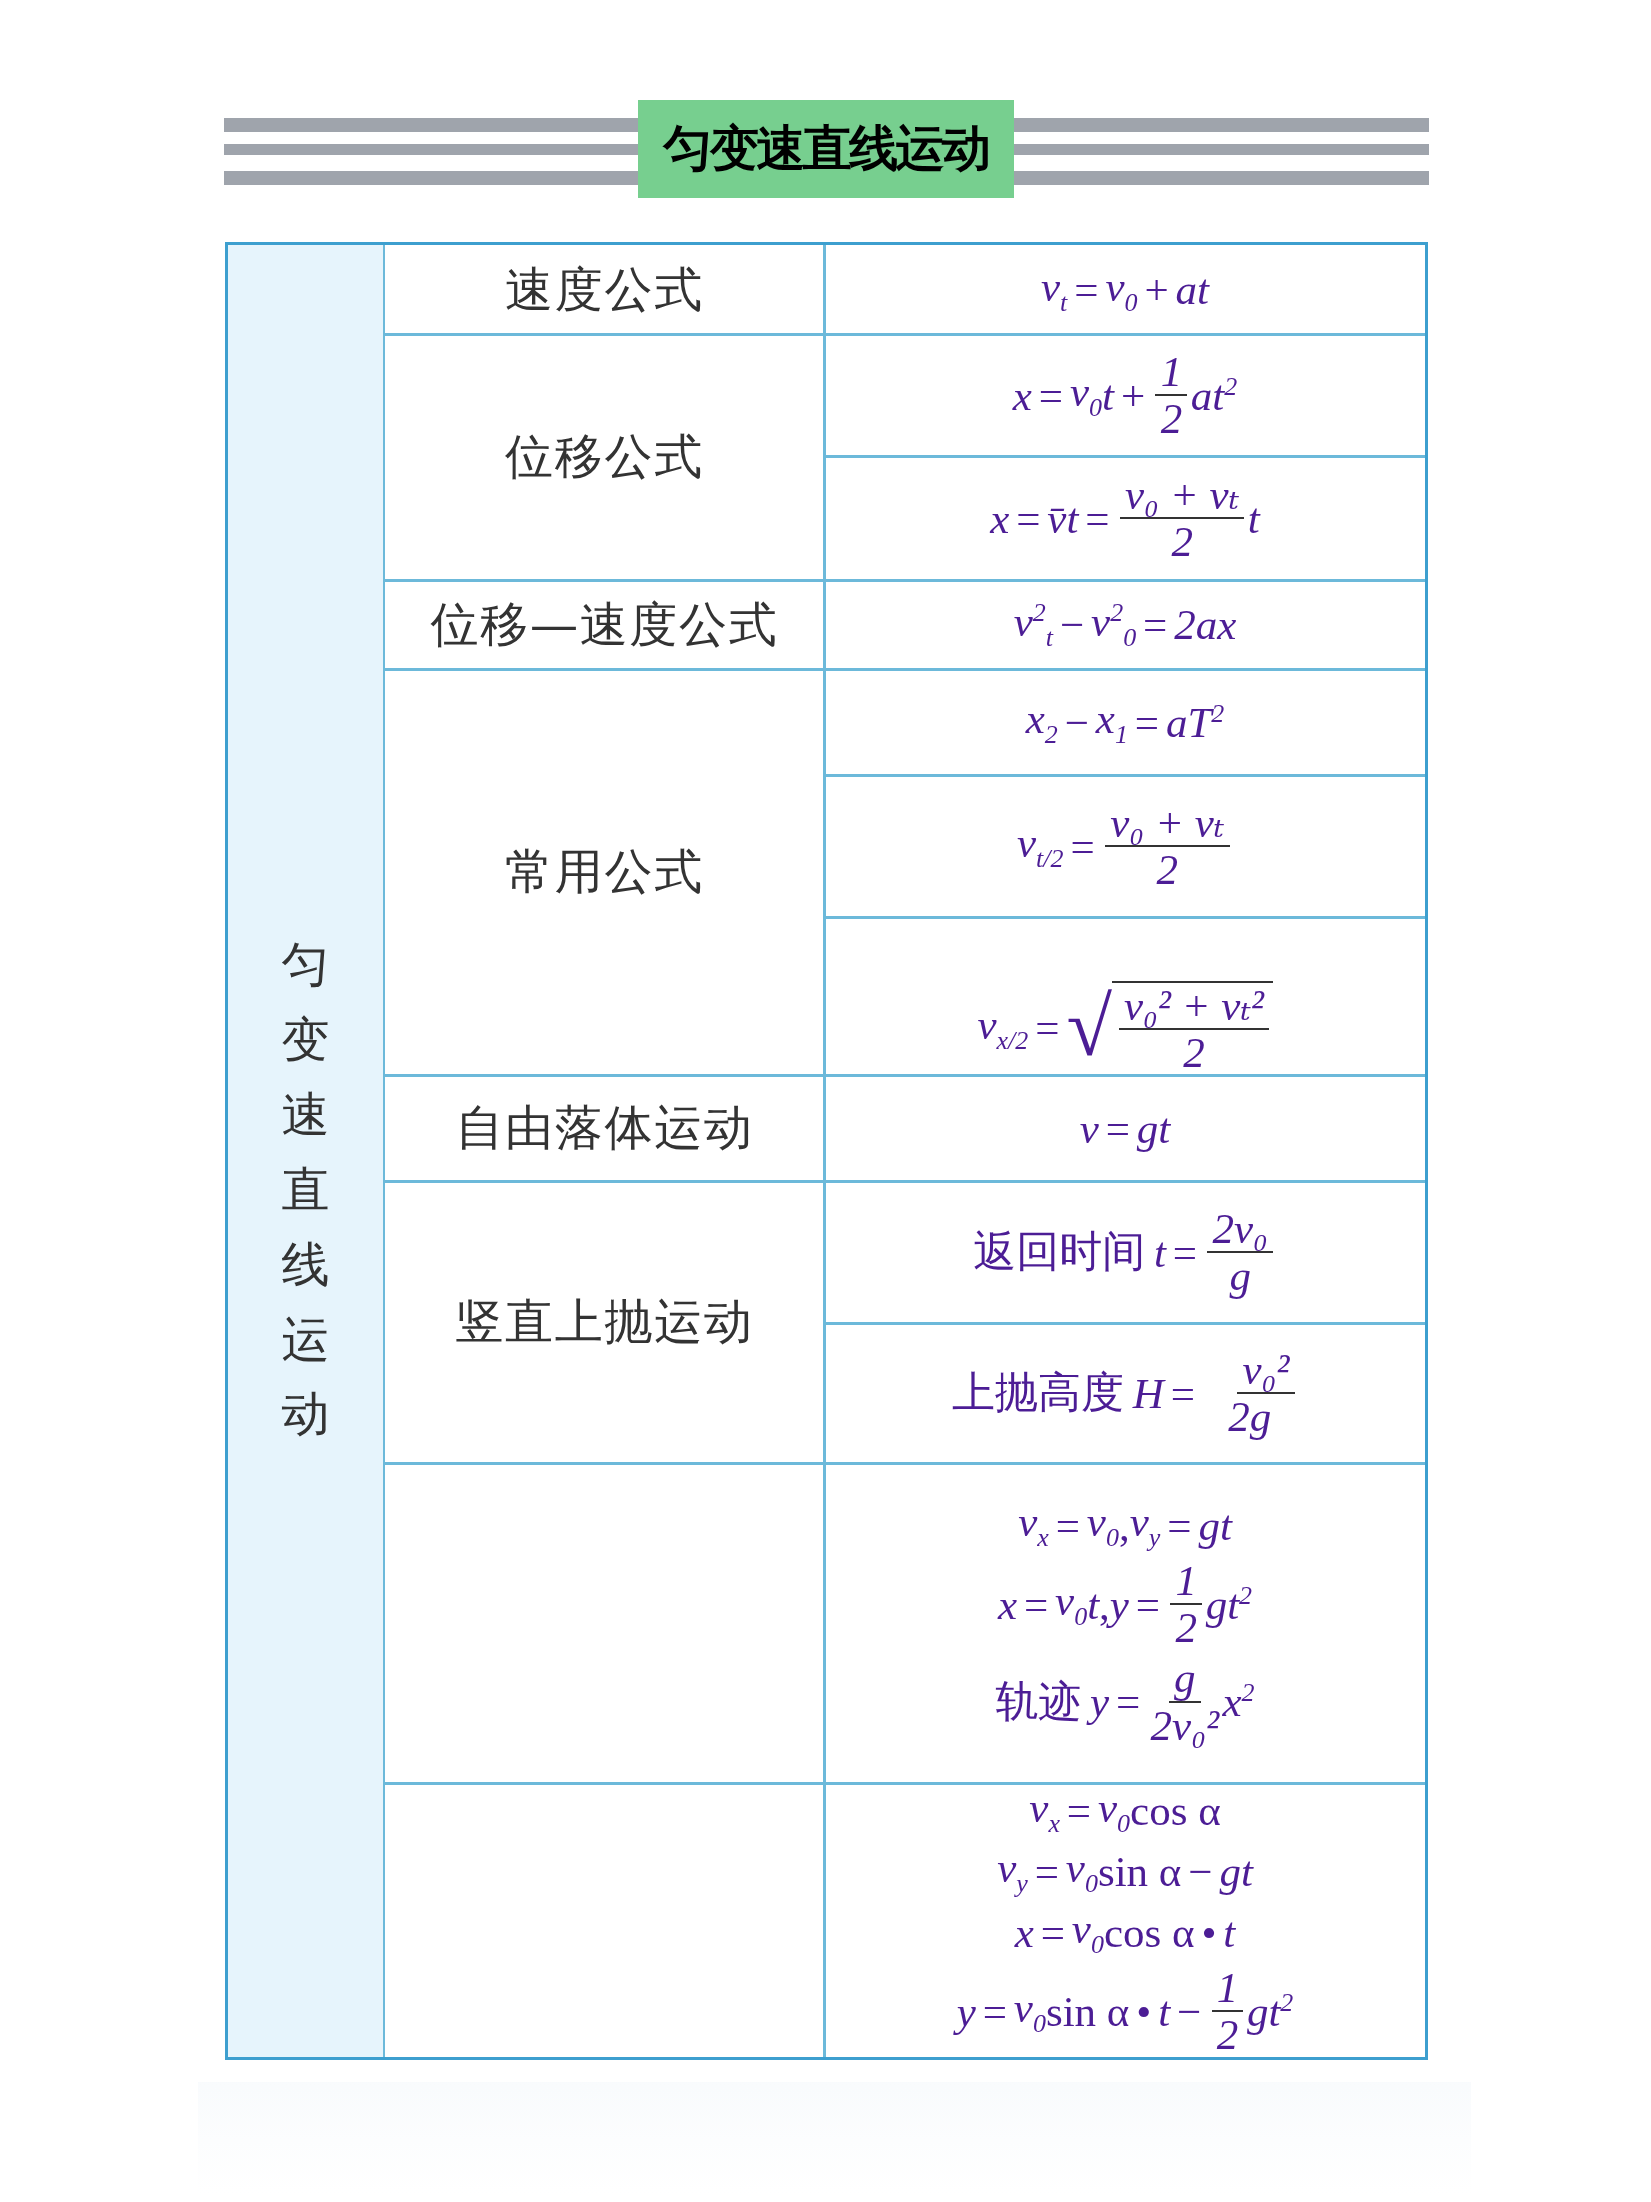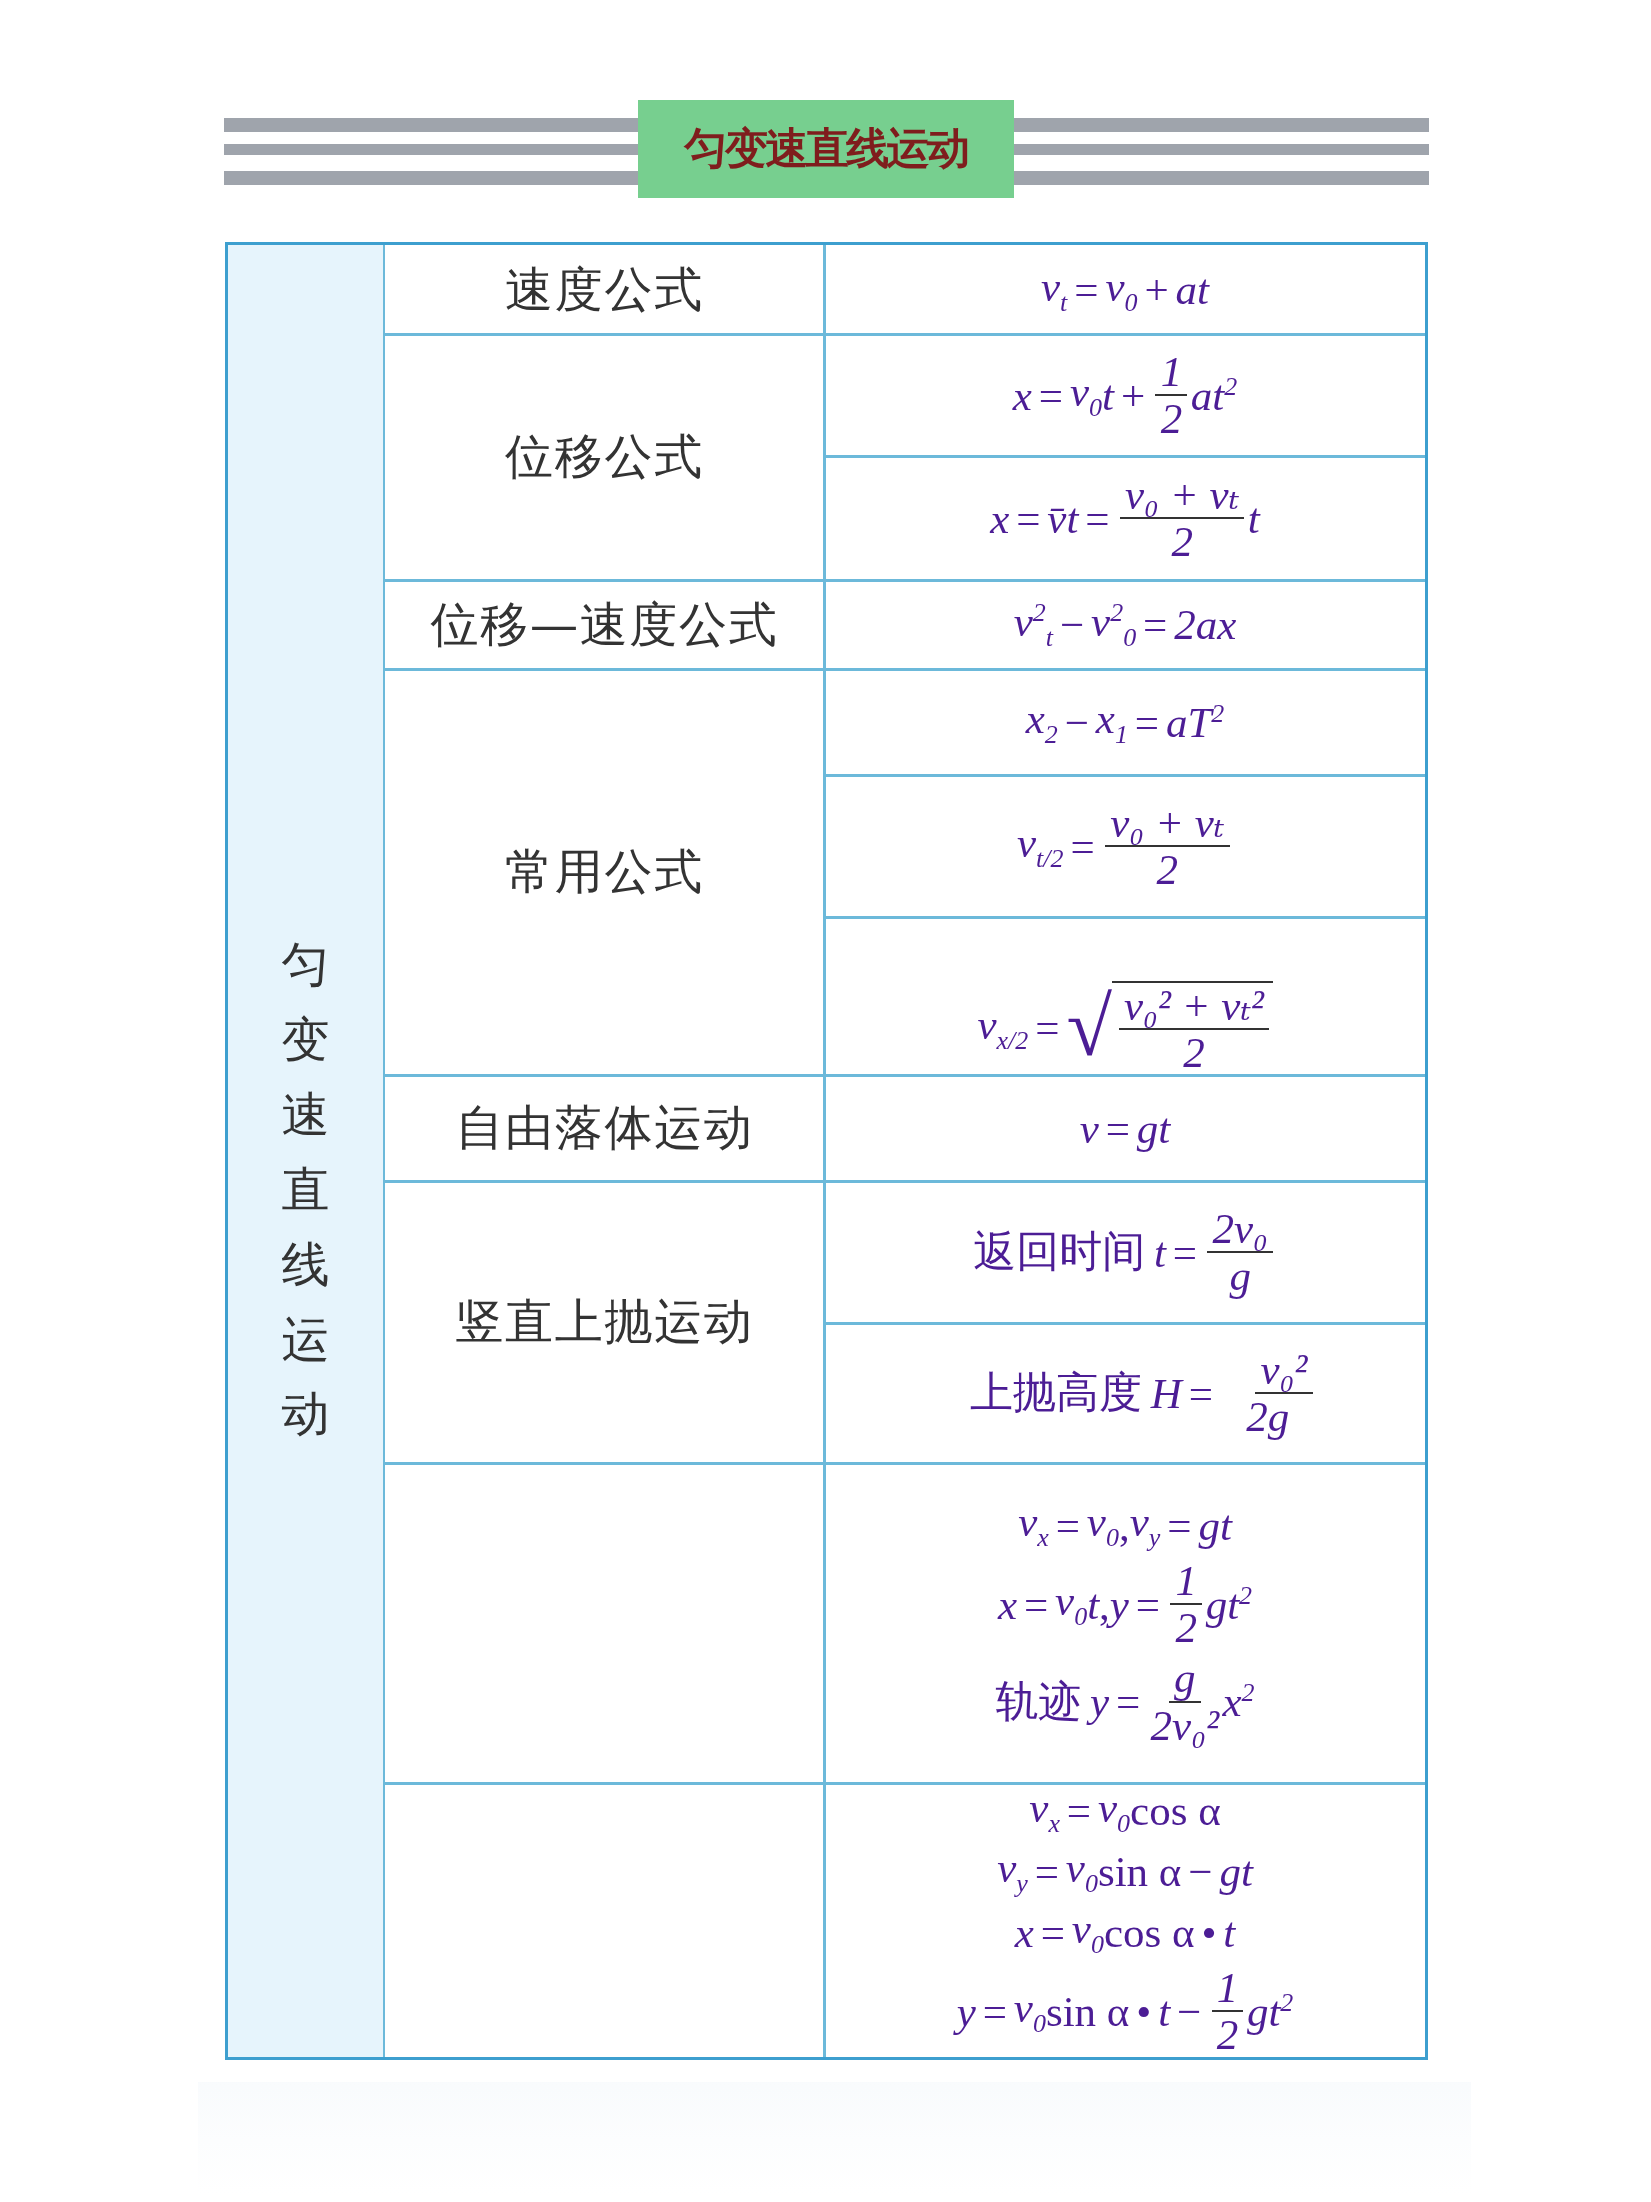--- a/index.html
+++ b/index.html
@@ -1,22 +1,22 @@
 <!DOCTYPE html>
 <html style="font-size:13.8px"><head>
 <meta charset="utf-8">
 <style>
   html, body { margin:0; padding:0; }
   body { width:1652px; height:2203px; background:#ffffff; position:relative; overflow:hidden;
          font-family:"DejaVu Serif","Liberation Serif",serif; color:#222; }
   .stripe { position:absolute; left:224px; width:1205px; background:#9fa4ac; }
   .title-box { position:absolute; left:638px; top:100px; width:376px; height:98px; background:#77cf8f;
                display:flex; align-items:center; justify-content:center; }
-  .title-text { color:#7f1d1d; font-family:"DejaVu Sans","Liberation Sans",sans-serif; font-weight:bold;
-                font-size:43px; letter-spacing:-2.6px; }
+  .title-text { color:#000000; font-family:"DejaVu Sans","Liberation Sans",sans-serif; font-weight:bold;
+                font-size:49px; letter-spacing:-2.6px; }
   .table { position:absolute; left:225px; top:242px; width:1203px; height:1818px;
            border:3.4px solid #3d9fcf; box-sizing:border-box; background:#fff; }
   .left-col { position:absolute; left:0; top:0; width:157px; bottom:0; background:#e6f4fc;
               border-right:2.6px solid #6cb9da; box-sizing:border-box; }
   .vchar { position:absolute; left:0; width:100%; text-align:center; font-size:48px;
            font-family:"DejaVu Serif","Liberation Serif",serif; color:#333; }
   .hline { position:absolute; height:2.6px; background:#6cb9da; }
   .vline { position:absolute; width:2.6px; background:#6cb9da; }
   .cell { position:absolute; display:flex; align-items:center; justify-content:center; box-sizing:border-box; }
   .label { font-size:48px; color:#333; letter-spacing:1.7px; font-family:"DejaVu Serif","Liberation Serif",serif; }
@@ -194,21 +194,21 @@
           <span class="it">t</span>
           <span class="op">=</span>
           <span class="frac">
             <span class="num" style="font-style: italic;">2v₀</span>
             <span class="den" style="font-style: italic;">g</span>
           </span>
         </div>
       </div>
     </div>
     <div class="hline" style="left: 595px; right: 0px; top: 1077px;"></div>
-    <div class="cell" style="left: 616px; width: 598px; top: 1078px; height: 140px;">
+    <div class="cell" style="left: 598px; width: 598px; top: 1078px; height: 140px;">
       <div class="formula">
         <div class="fline">
           <span class="cn">上抛高度</span>
           <span class="it">H</span>
           <span class="op">=</span>
           <span class="frac">
             <span class="num" style="font-style: italic; margin-left: 32px;">v₀²</span>
             <span class="den" style="font-style: italic;">2g</span>
           </span>
         </div>

